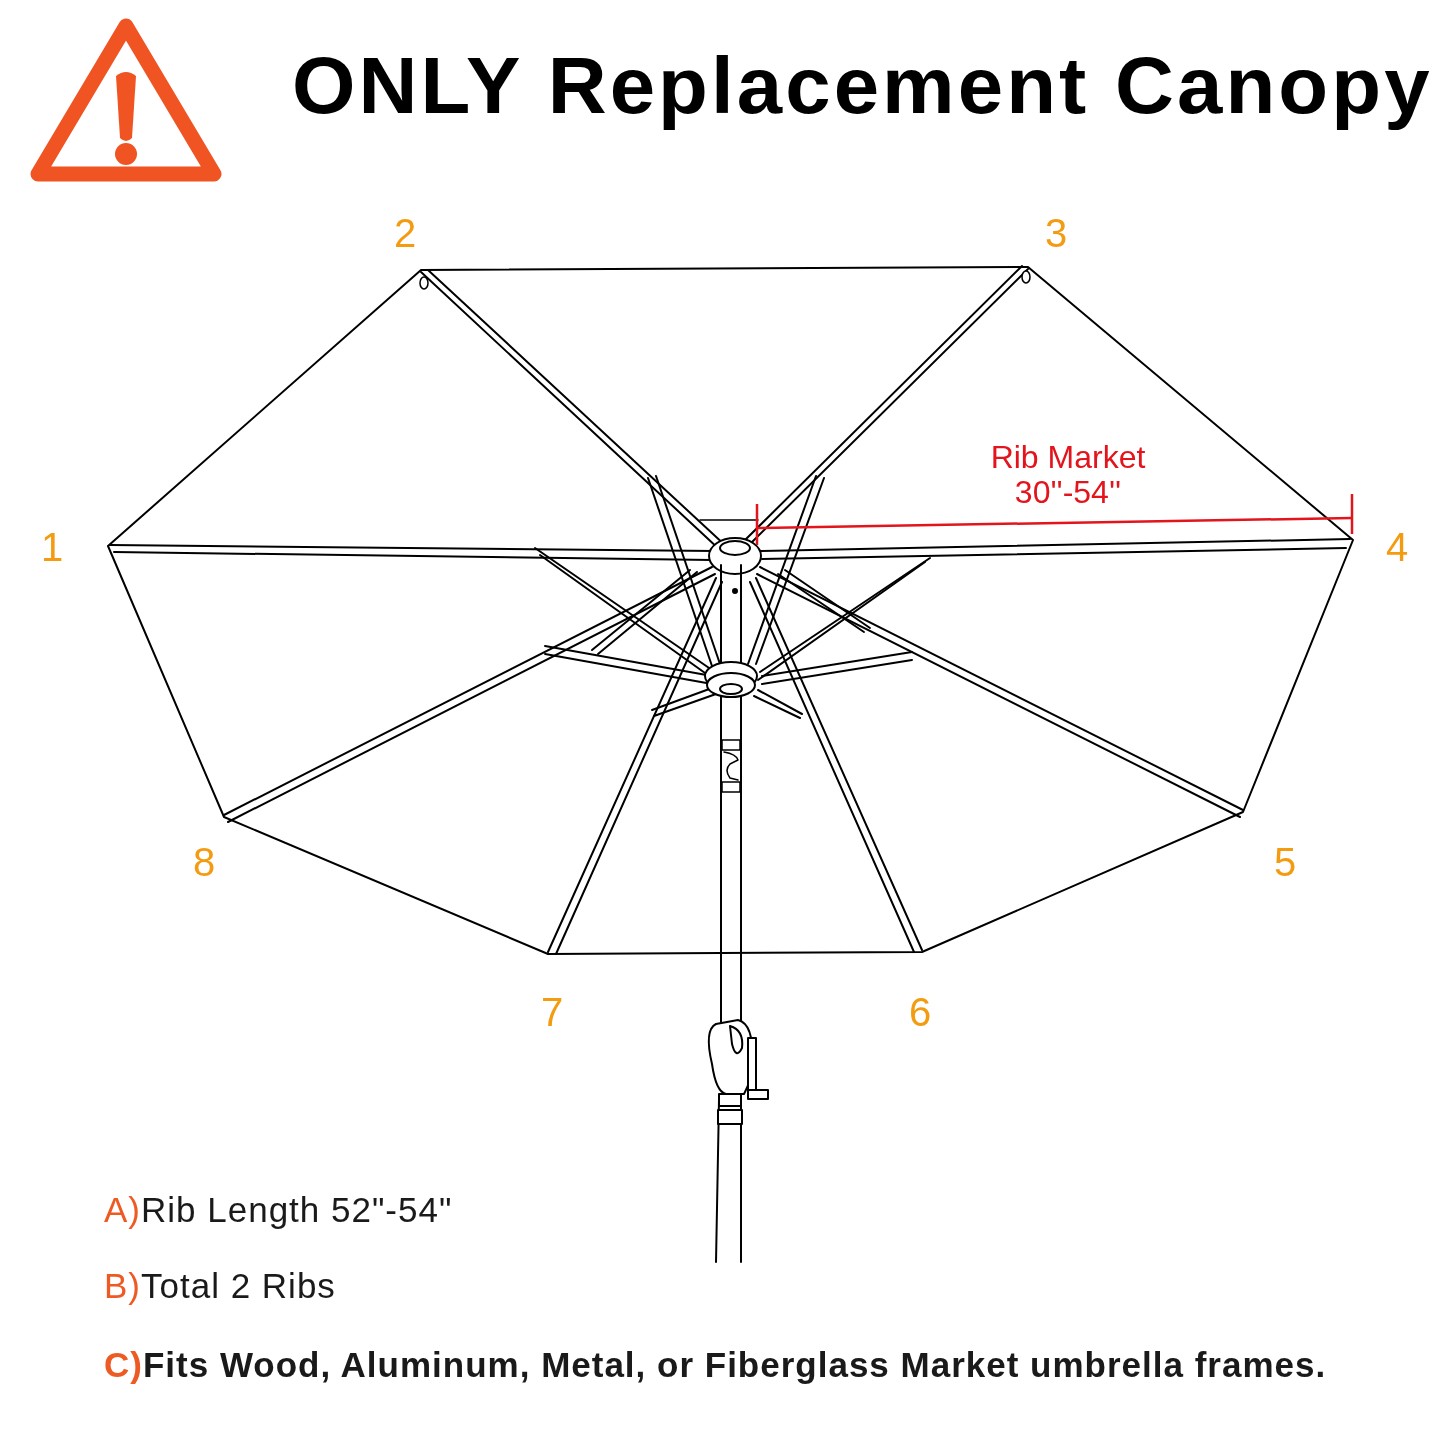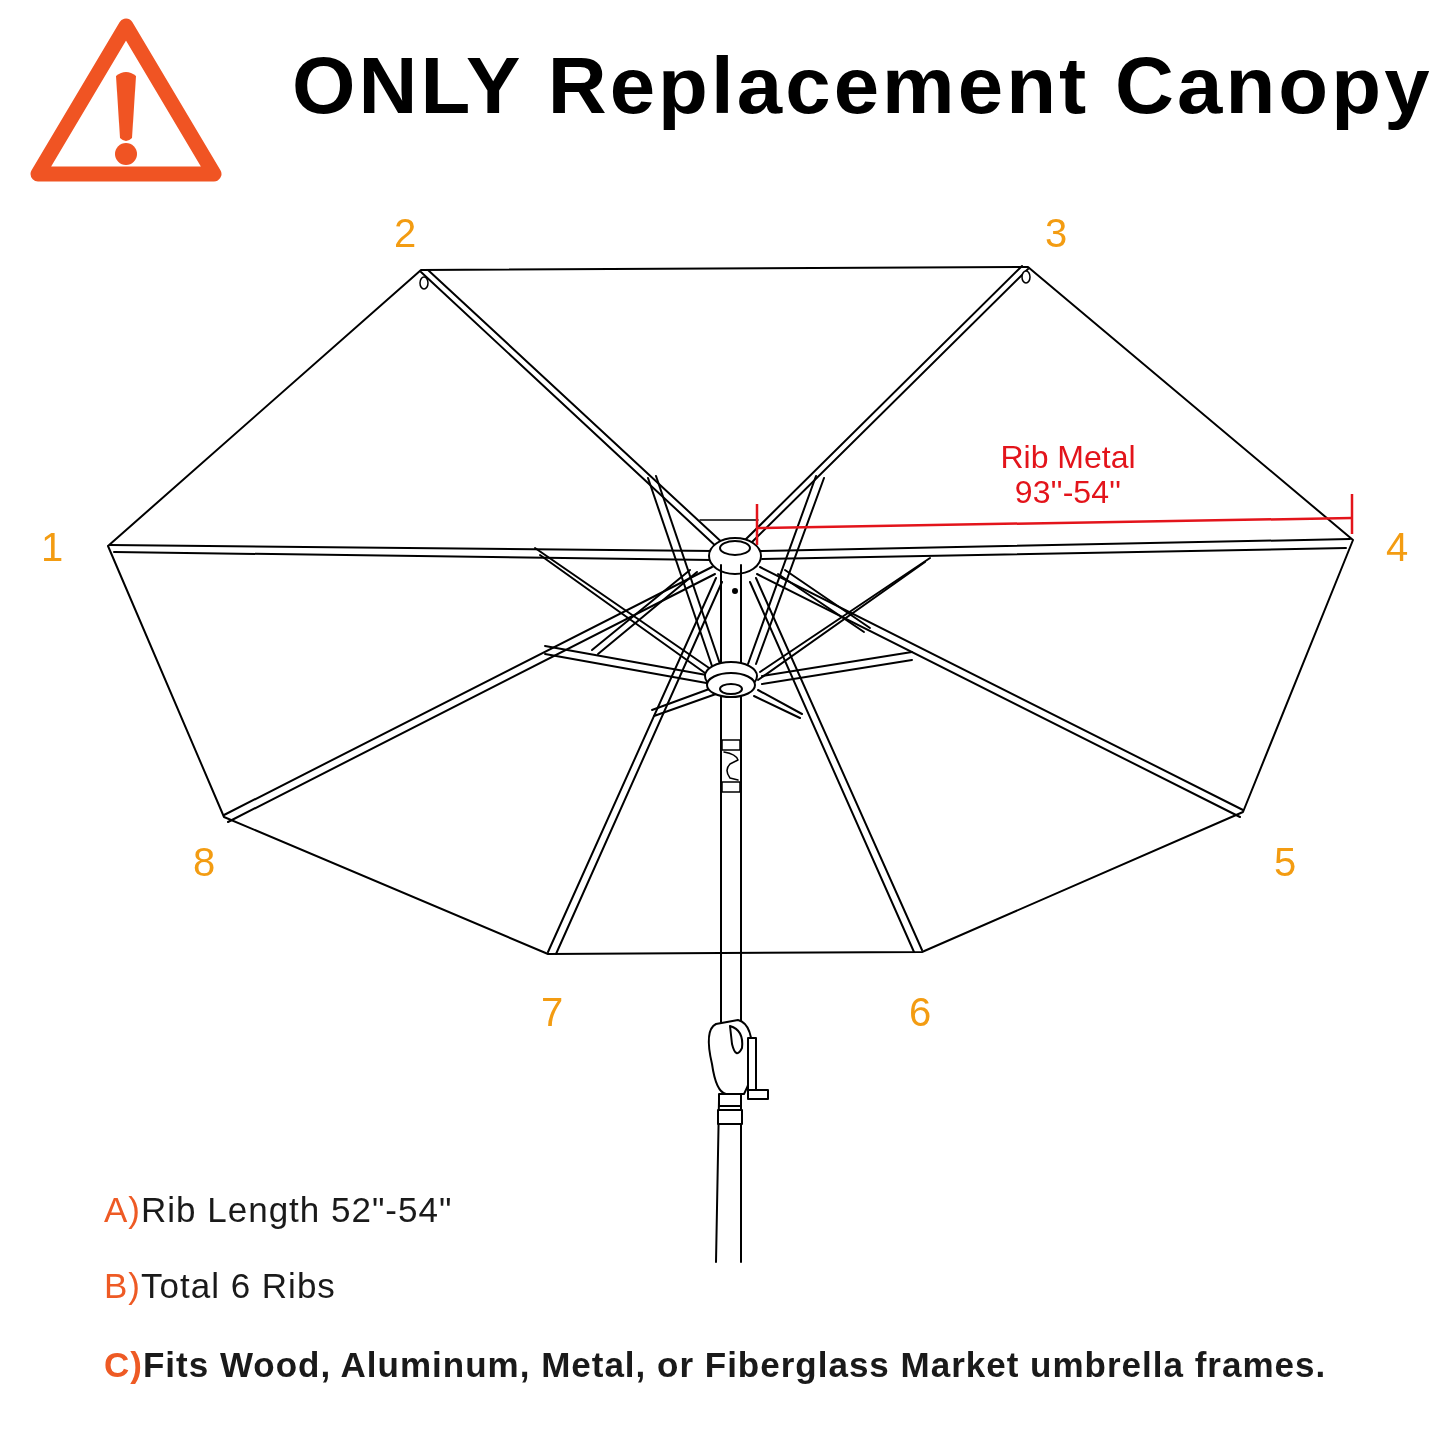--- a/index.html
+++ b/index.html
@@ -200,27 +200,27 @@
 <div class="rib-number" style="left:52px;top:547px;">1</div>
 <div class="rib-number" style="left:405px;top:233px;">2</div>
 <div class="rib-number" style="left:1056px;top:233px;">3</div>
 <div class="rib-number" style="left:1397px;top:547px;">4</div>
 <div class="rib-number" style="left:1285px;top:862px;">5</div>
 <div class="rib-number" style="left:920px;top:1012px;">6</div>
 <div class="rib-number" style="left:552px;top:1012px;">7</div>
 <div class="rib-number" style="left:204px;top:862px;">8</div>
 
 <div class="rib-length-label">
-  <div>Rib Metal</div>
-  <div>93''-54''</div>
+  <div>Rib Market</div>
+  <div>30''-54''</div>
 </div>
 
 <div class="spec-list">
   <div class="spec-item" style="top:4px;">
     <span class="prefix">A)</span><span>Rib Length 52"-54"</span>
   </div>
   <div class="spec-item" style="top:80px;">
-    <span class="prefix">B)</span><span>Total 6 Ribs</span>
+    <span class="prefix">B)</span><span>Total 2 Ribs</span>
   </div>
   <div class="spec-item" style="top:159px;font-weight:bold;">
     <span class="prefix">C)</span><span>Fits Wood, Aluminum, Metal, or Fiberglass Market umbrella frames.</span>
   </div>
 </div>
 
 </body></html>

